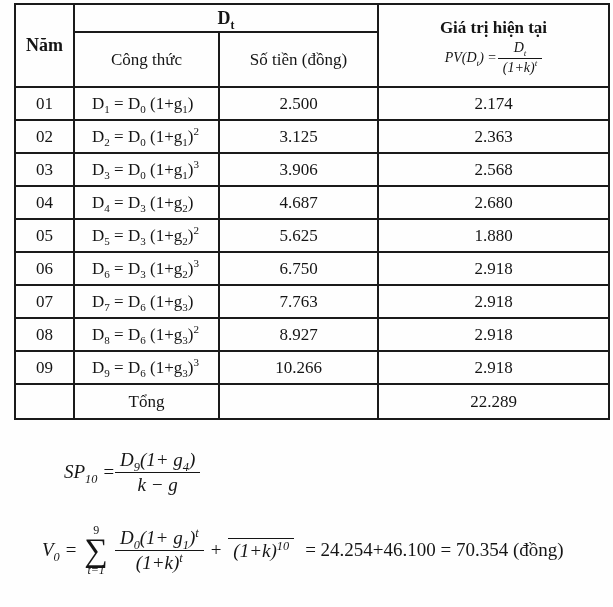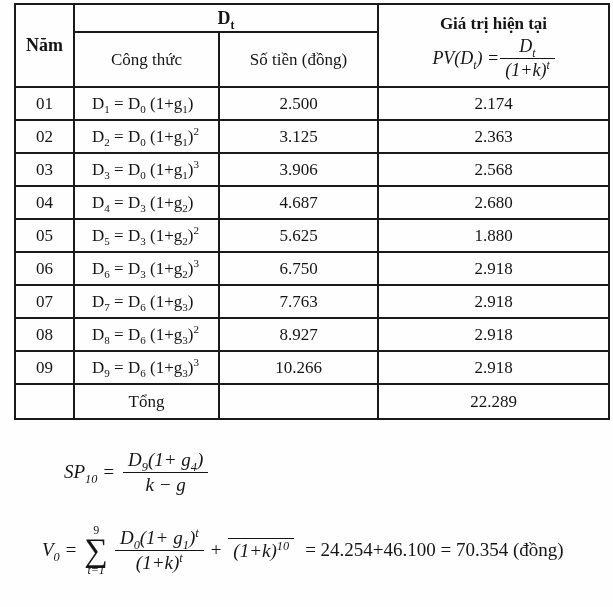--- a/index.html
+++ b/index.html
@@ -28,35 +28,35 @@
   .hr1 th{height:26px;font-size:18px;}
   .hr2 th{height:53px;font-weight:normal;font-size:17px;}
   .val-table td{height:31px;text-align:center;}
   td.c-formula{text-align:left;padding-left:17px;font-size:17px;}
   tr.total-row td{height:33px;border-radius:8px;}
 
   th.pv-h{font-weight:normal;}
   .pv-title{font-weight:bold;font-size:17px;padding-top:3px;}
   .pv-formula{
     display:flex;justify-content:center;align-items:center;
-    gap:1px;font-size:18px;margin-top:2px;
+    gap:1px;font-size:14px;margin-top:2px;
   }
   .it{font-style:italic;}
 
   
   .frac{display:inline-block;vertical-align:middle;text-align:center;line-height:1.15;}
   .frac .num{display:block;padding:0 5px 1px 5px;}
   .frac .den{display:block;border-top:1.6px solid #151515;padding:1px 5px 0 5px;}
   sub{font-size:0.65em;line-height:0;}
   sup{font-size:0.65em;line-height:0;}
 
   
   .sp-formula{
     position:absolute;left:64px;top:449px;
-    display:flex;align-items:center;gap:8px;font-size:19px;
+    display:flex;align-items:center;font-size:19px;
   }
   .v0-formula{
     position:absolute;left:42px;top:524px;
     display:flex;align-items:center;gap:6px;font-size:19px;
   }
   .sum{display:inline-flex;flex-direction:column;align-items:center;line-height:1;margin:0 1px;}
   .sum .lim{font-size:12px;line-height:1;}
   .sum .sigma{font-size:33px;line-height:0.85;font-style:normal;}
   .plus-sign{margin:0 1px;}
   .result{margin-left:5px;white-space:nowrap;}

